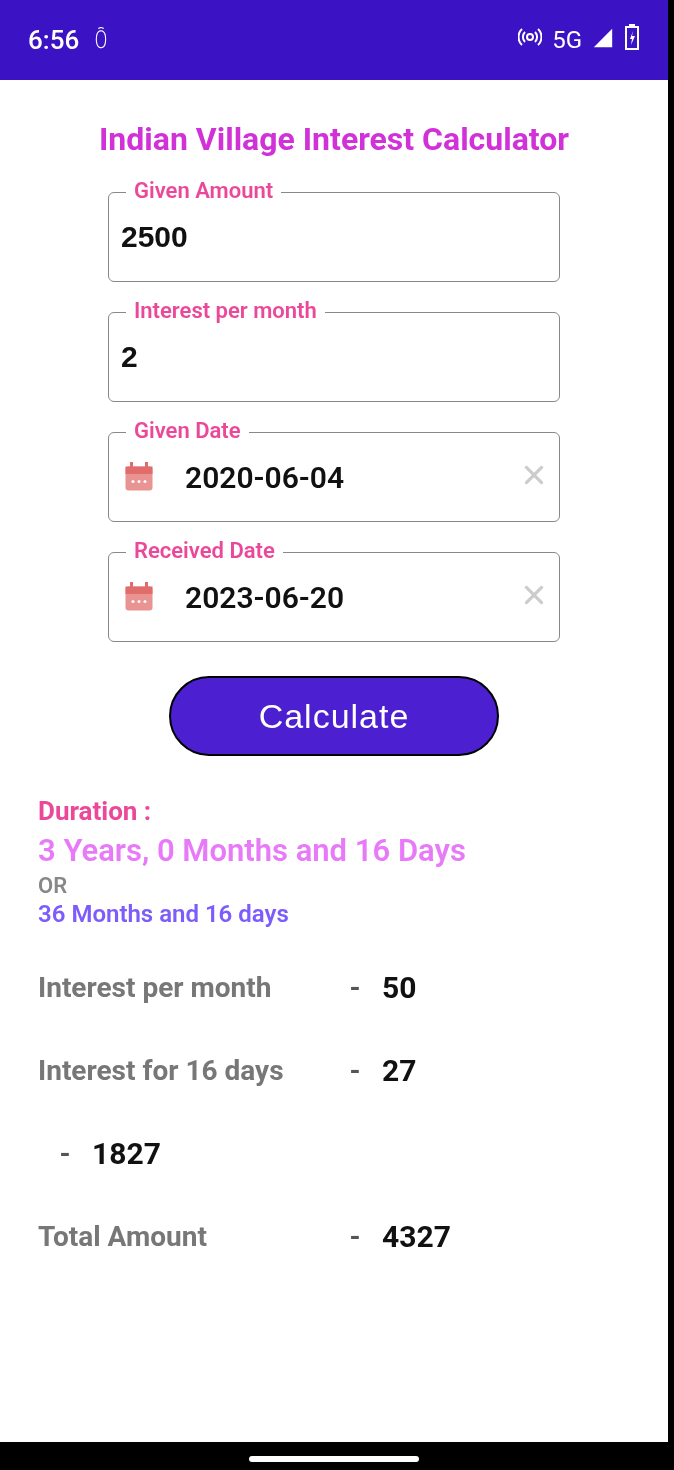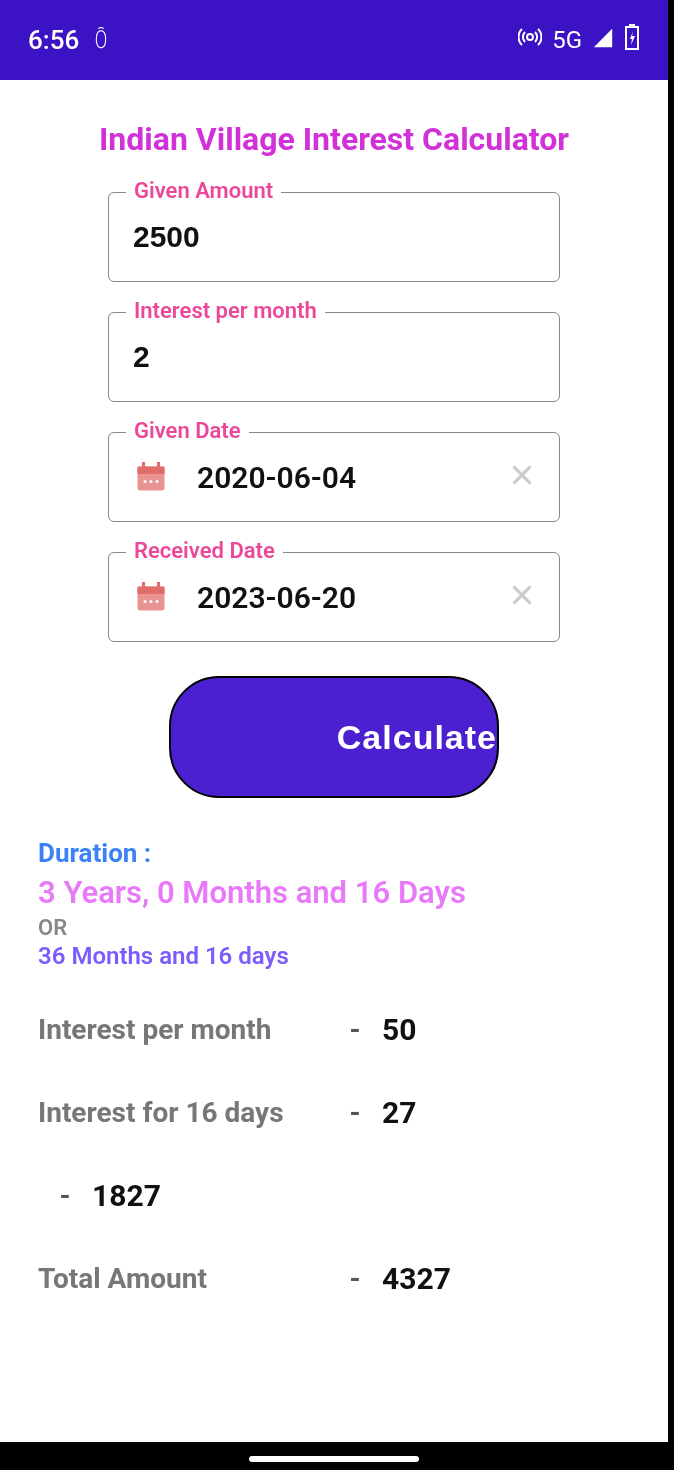--- a/index.html
+++ b/index.html
@@ -14,41 +14,40 @@
   .status-left { display: flex; align-items: center; gap: 14px; }
   .status-right { display: flex; align-items: center; gap: 10px; }
   .content { padding: 40px 38px 0 38px; }
   .title {
     text-align: center; color: #D032D8; font-size: 32px; font-weight: 700;
     margin-bottom: 34px;
   }
   .field-wrap { position: relative; margin: 0 70px 30px 70px; }
   .field-box {
     border: 1.5px solid #888; border-radius: 6px; height: 90px;
-    display: flex; align-items: center; padding: 0 24px;
+    display: flex; align-items: center; padding: 0 12px;
     font-size: 30px; font-weight: 600; color: #111;
   }
   .field-label {
     position: absolute; top: -14px; left: 18px; background: #fff;
     padding: 0 8px; color: #ec4899; font-size: 22px; font-weight: 600;
   }
   .date-box { gap: 28px; }
   .cal-icon { width: 36px; height: 36px; flex-shrink: 0; }
   .date-text { flex: 1; font-size: 30px; font-weight: 600; }
   .clear-x { color: #ccc; font-size: 30px; cursor: pointer; }
   .calc-btn {
     display: block; margin: 34px auto 40px auto;
-    width: 330px; height: 122px; border-radius: 50px;
+    width: 330px; height: 80px; border-radius: 50px;
     background: #4C1FD0; border: 2px solid #000;
-    color: #fff; font-size: 34px; font-weight: 700; letter-spacing: 1px;
+    color: #fff; font-size: 34px; font-weight: 400; letter-spacing: 1px;
     cursor: pointer;
-    text-align: right;
   }
   .results { padding: 0 0 0 0; }
-  .dur-label { font-size: 26px; font-weight: 700; color: #3b82f6; }
+  .dur-label { font-size: 26px; font-weight: 700; color: #ec4899; }
   .dur-1 { color: #E879F9; font-size: 31px; font-weight: 600; margin-top: 6px; }
   .dur-or { color: #888; font-size: 22px; font-weight: 600; margin-top: 4px; }
   .dur-2 { color: #7C5CFC; font-size: 24px; font-weight: 600; margin-top: 2px; }
   .res-table { margin-top: 42px; }
   .res-row { display: flex; align-items: center; margin-bottom: 48px; }
   .res-label { width: 290px; color: #777; font-size: 28px; font-weight: 700; }
   .res-dash { width: 54px; text-align: center; color: #555; font-size: 28px; font-weight: 700; }
   .res-val { color: #111; font-size: 30px; font-weight: 700; }
   .nav-bar {
     position: absolute; bottom: 0; left: 0; width: 668px; height: 28px;

